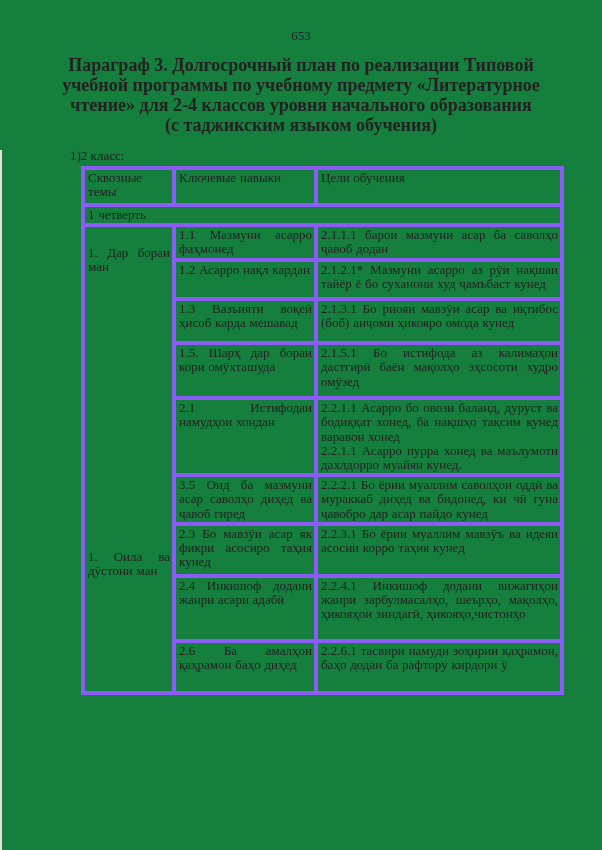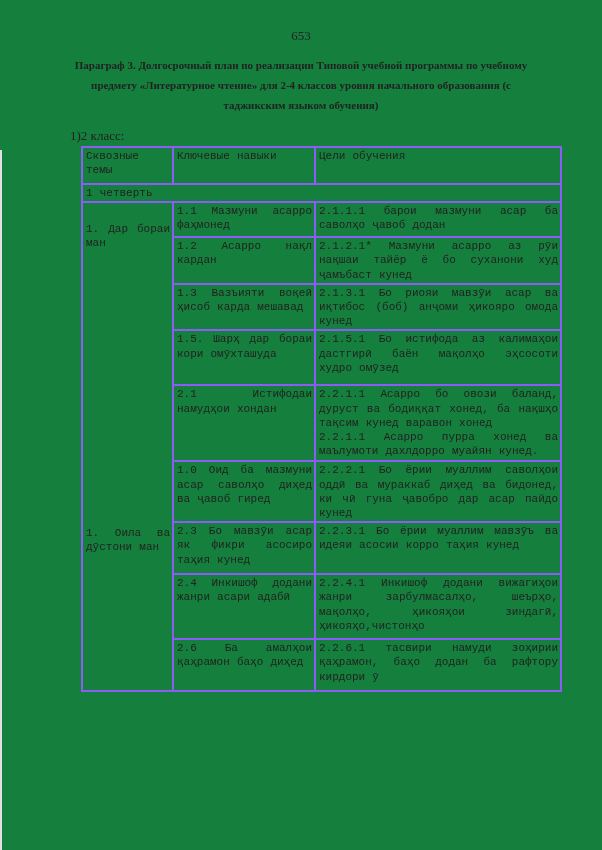--- a/index.html
+++ b/index.html
@@ -29,45 +29,44 @@
   .para15 {
     margin: 17px 67px 0 70px;
     font-size: 13.5px;
     line-height: 21px;
     text-align: justify;
     text-indent: 42px;
   }
   .heading {
     margin: 12px auto 0;
     width: 478px;
-    font-size: 11px;
+    font-size: 18px;
     font-weight: bold;
     line-height: 20px;
     text-align: center;
   }
   .class-label {
     margin: 13px 0 3px 70px;
     font-size: 13px;
     line-height: 15px;
   }
   table.plan {
     border-collapse: collapse;
     table-layout: fixed;
     margin-left: 81px;
     width: 479px;
   }
   table.plan td {
-    border: 2px solid #8b5cf6;
+    border: 4px solid #8b5cf6;
     vertical-align: top;
-    font-size: 11px;
+    font-size: 13px;
     line-height: 14.2px;
     padding: 1px 2px 1px 3px;
     text-align: justify;
     word-spacing: 0.5px;
-    font-family: Liberation Mono, monospace;
   }
   td.hdr-first { vertical-align: top; }
   td.hdr-mid { vertical-align: middle; text-align: left; }
   td.quarter { line-height: 12px; font-size: 12.5px; padding: 0 2px 0 3px; text-align: left; }
   td.theme-cell { position: relative; }
   .theme {
     position: absolute;
     left: 3px; right: 2px;
     text-align: justify;
     line-height: 14.2px;
@@ -123,21 +122,21 @@
       <tr style="height:55px">
         <td class="skill">1.5. Шарҳ дар бораи кори омӯхташуда</td>
         <td class="obj">2.1.5.1 Бо истифода аз калимаҳои дастгирӣ баён мақолҳо эҳсосоти худро омӯзед</td>
       </tr>
       <tr style="height:76px">
         <td class="skill">2.1 Истифодаи намудҳои хондан</td>
         <td class="obj">2.2.1.1 Асарро бо овози баланд, дуруст ва бодиққат хонед, ба нақшҳо тақсим кунед варавон хонед
 2.2.1.1 Асарро пурра хонед ва маълумоти дахлдорро муайян кунед.</td>
       </tr>
       <tr style="height:48px">
-        <td class="skill">1.0 Оид ба мазмуни асар саволҳо диҳед ва ҷавоб гиред</td>
+        <td class="skill">3.5 Оид ба мазмуни асар саволҳо диҳед ва ҷавоб гиред</td>
         <td class="obj">2.2.2.1 Бо ёрии муаллим саволҳои оддӣ ва мураккаб диҳед ва бидонед, ки чӣ гуна ҷавобро дар асар пайдо кунед</td>
       </tr>
       <tr style="height:52px">
         <td class="skill">2.3 Бо мавзӯи асар як фикри асосиро таҳия кунед</td>
         <td class="obj">2.2.3.1 Бо ёрии муаллим мавзӯъ ва идеяи асосии корро таҳия кунед</td>
       </tr>
       <tr style="height:65px">
         <td class="skill">2.4 Инкишоф додани жанри асари адабӣ</td>
         <td class="obj">2.2.4.1 Инкишоф додани вижагиҳои жанри зарбулмасалҳо, шеърҳо, мақолҳо, ҳикояҳои зиндагӣ, ҳикояҳо,чистонҳо</td>
       </tr>

